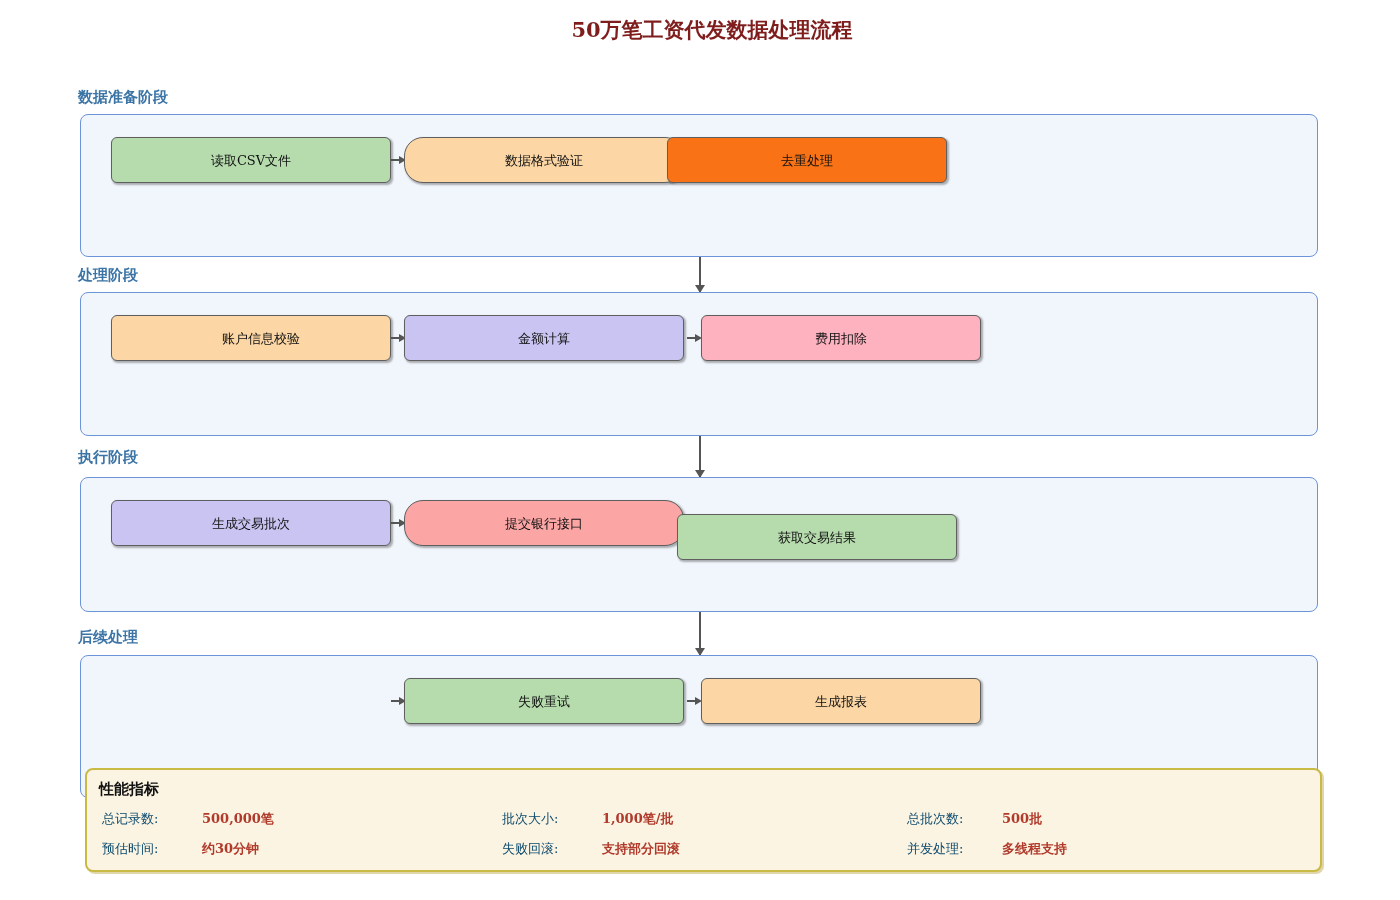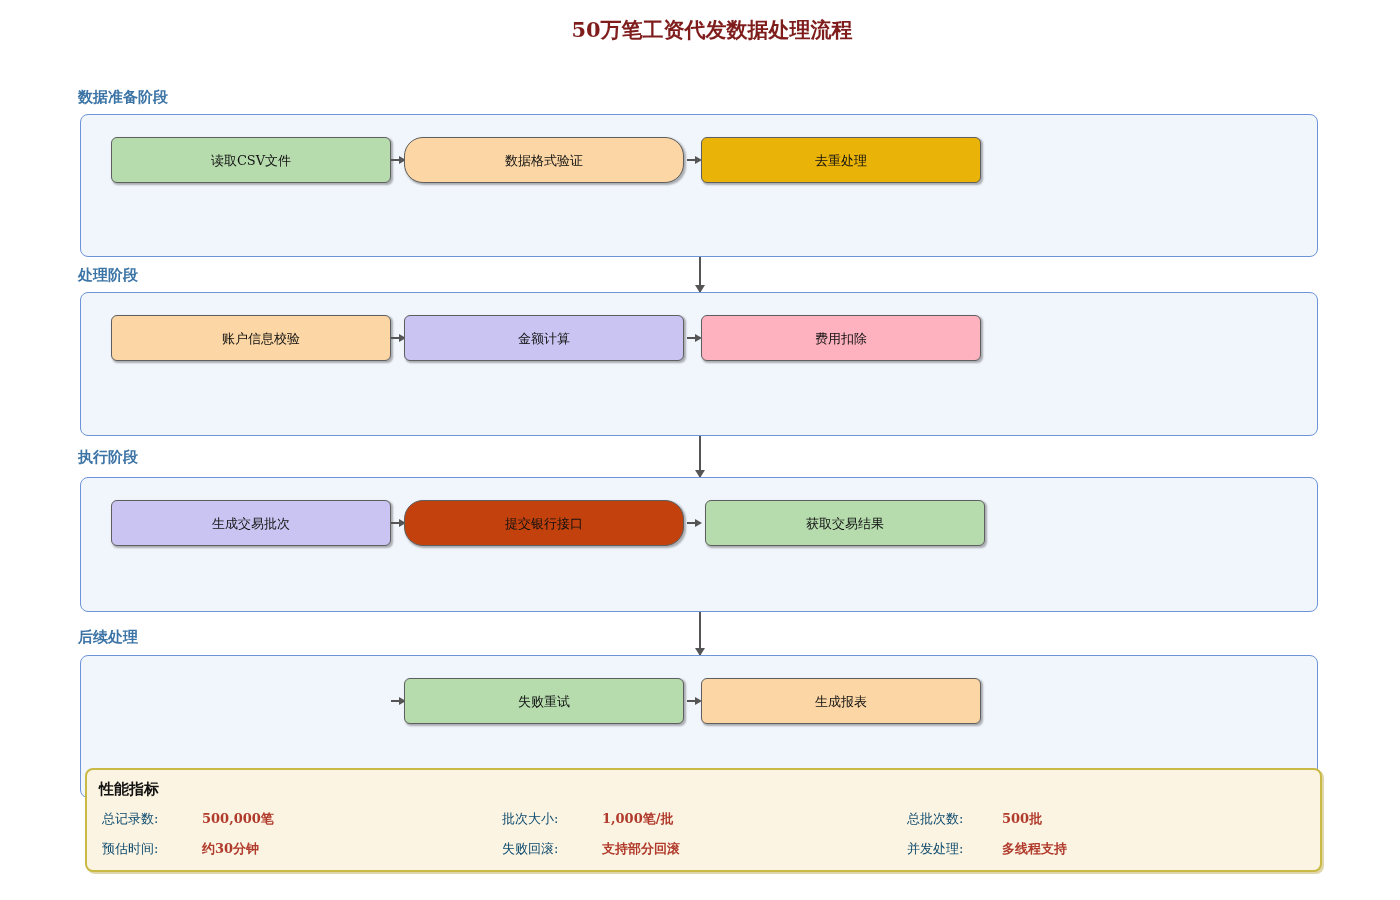--- a/index.html
+++ b/index.html
@@ -33,41 +33,41 @@
 <div class="canvas">
 
   <h1 class="title">50万笔工资代发数据处理流程</h1>
 
   <div class="stage-label" style="top:88px">数据准备阶段</div>
   <div class="stage-box" style="top:114px;height:143px">
     <div class="node" style="left: 30px; background-color: rgb(182, 220, 174);">读取CSV文件</div>
     <div class="harrow" style="left:310px"></div>
     <div class="node" style="left: 323px; background-color: rgb(252, 215, 165); border-radius: 19px;">数据格式验证</div>
     <div class="harrow" style="left:606px"></div>
-    <div class="node" style="left: 620px; background-color: #eab308;">去重处理</div>
+    <div class="node" style="left: 586px; background-color: #f97316;">去重处理</div>
   </div>
   <div class="varrow" style="top:257px;height:35px"></div>
 
   <div class="stage-label" style="top:266px">处理阶段</div>
   <div class="stage-box" style="top:292px;height:144px">
     <div class="node" style="left: 30px; background-color: rgb(252, 215, 165); padding-left: 20px;">账户信息校验</div>
     <div class="harrow" style="left:310px"></div>
     <div class="node" style="left: 323px; background-color: rgb(201, 196, 242);">金额计算</div>
     <div class="harrow" style="left:606px"></div>
     <div class="node" style="left: 620px; background-color: rgb(254, 178, 192); font-family: Liberation Serif, serif;">费用扣除</div>
   </div>
   <div class="varrow" style="top:436px;height:41px"></div>
 
   <div class="stage-label" style="top:448px">执行阶段</div>
   <div class="stage-box" style="top:477px;height:135px">
     <div class="node" style="left: 30px; background-color: rgb(201, 196, 242);">生成交易批次</div>
     <div class="harrow" style="left:310px"></div>
-    <div class="node" style="left: 323px; background-color: #c2410c; border-radius: 19px;">提交银行接口</div>
+    <div class="node" style="left: 323px; background-color: #fca5a5; border-radius: 19px;">提交银行接口</div>
     <div class="harrow" style="left:606px"></div>
-    <div class="node" style="left: 624px; background-color: rgb(182, 220, 174);">获取交易结果</div>
+    <div class="node" style="left: 596px; background-color: rgb(182, 220, 174); margin-top: 14px;">获取交易结果</div>
   </div>
   <div class="varrow" style="top:612px;height:43px"></div>
 
   <div class="stage-label" style="top:628px">后续处理</div>
   <div class="stage-box" style="top:655px;height:143px">
     <div class="harrow" style="left:310px"></div>
     <div class="node" style="left: 323px; background-color: rgb(182, 220, 174);">失败重试</div>
     <div class="harrow" style="left:606px"></div>
     <div class="node" style="left: 620px; background-color: rgb(252, 215, 165);">生成报表</div>
   </div>

